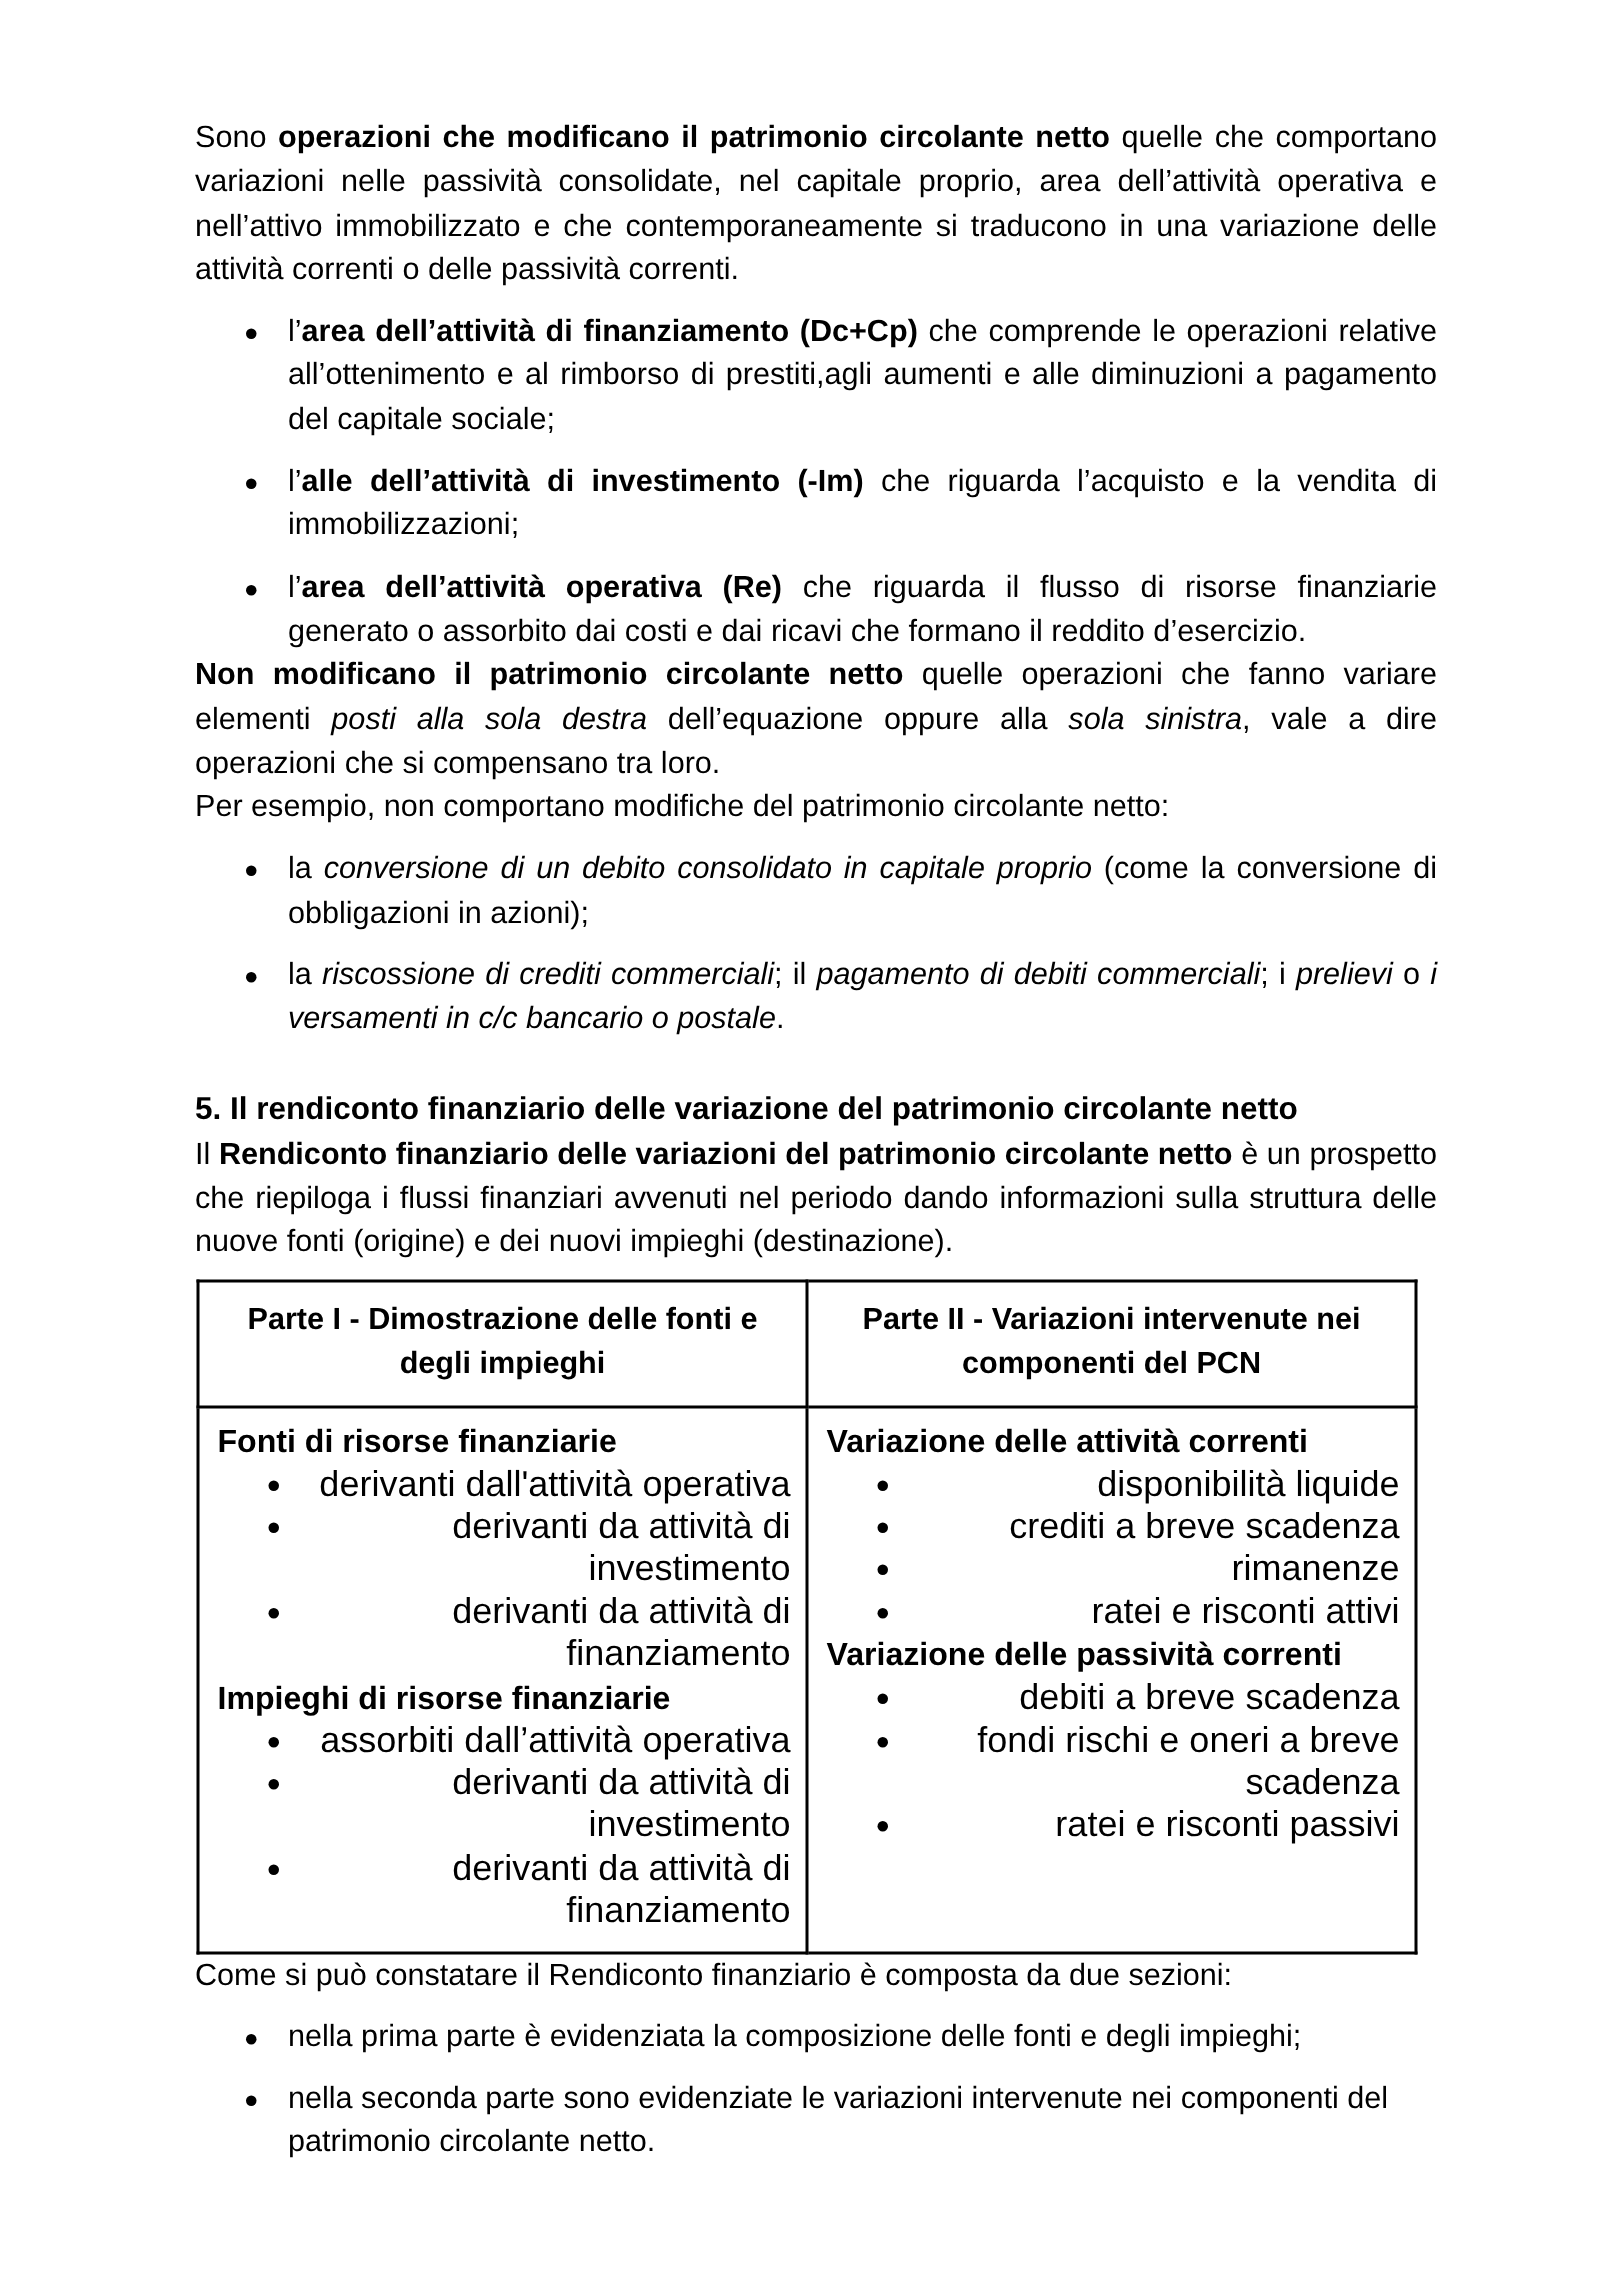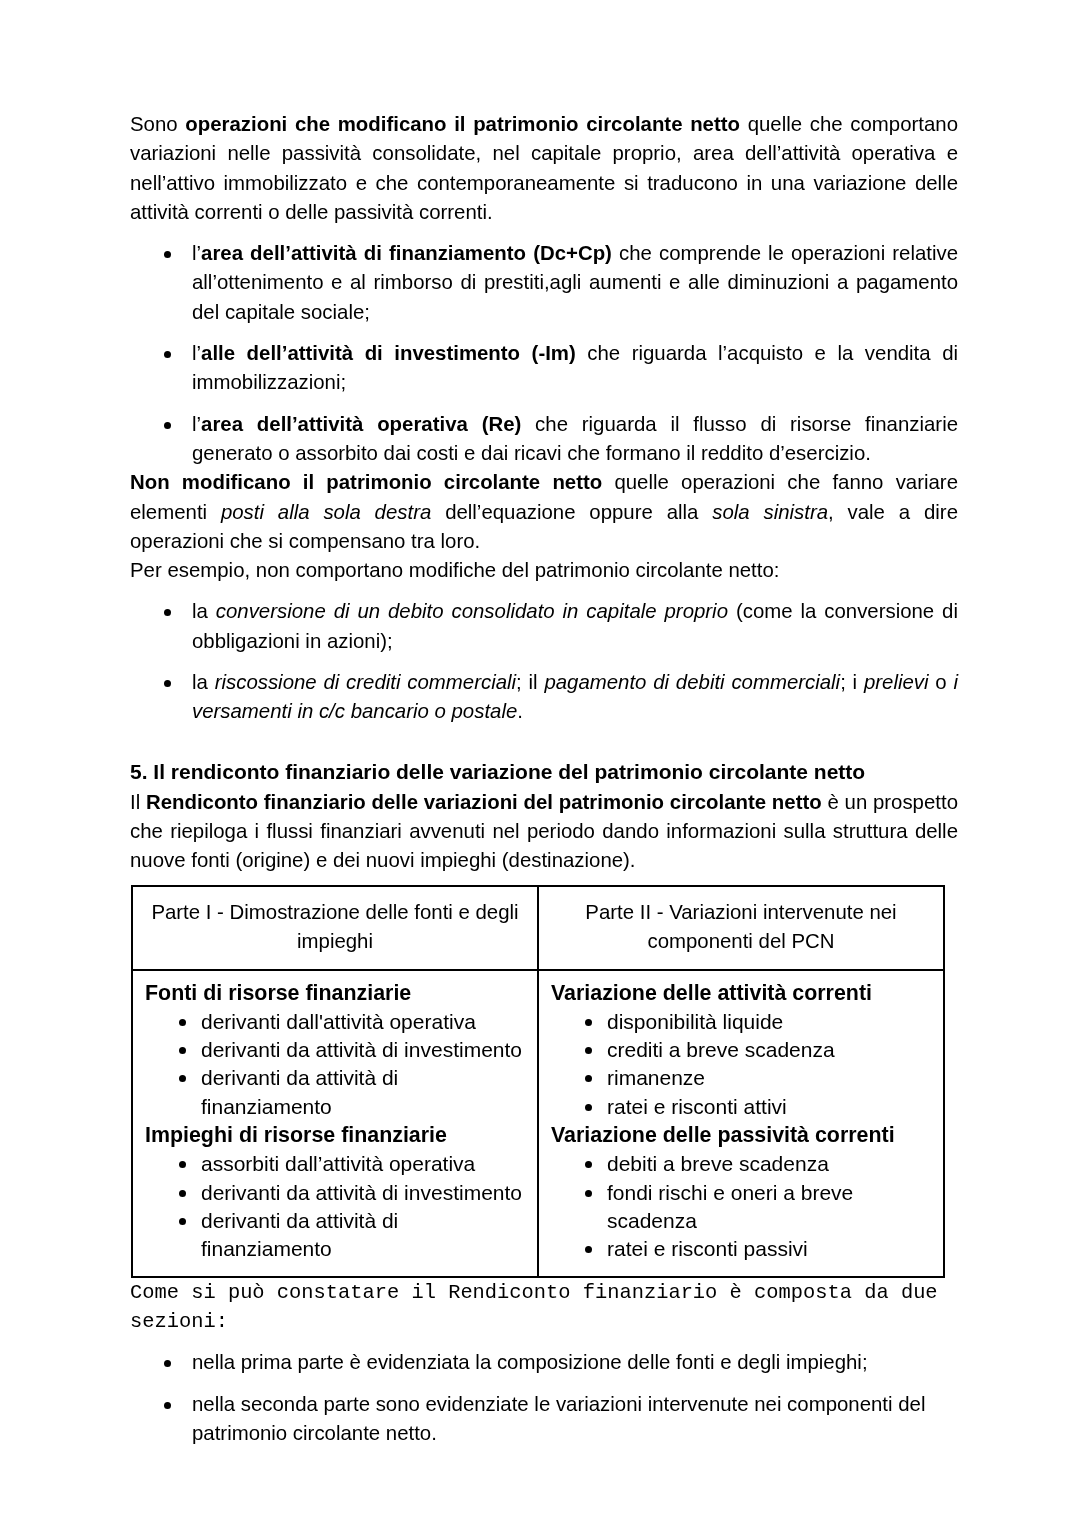--- a/index.html
+++ b/index.html
@@ -15,21 +15,21 @@
     color: #000000;
     -webkit-font-smoothing: antialiased;
   }
 
   .page {
     position: relative;
     width: 1080px;
     height: 1525px;
     background: #ffffff;
     box-sizing: border-box;
-    padding: 110px 122px 0 130px;
+    padding: 78px 122px 0 130px;
   }
 
   
   p.para {
     margin: 0;
     font-size: 20.4px;
     line-height: 29.3px;
     text-align: justify;
     text-justify: inter-word;
     letter-spacing: 0.0px;
@@ -90,21 +90,21 @@
   table.pcn-table td {
     border: 2px solid #000;
     vertical-align: top;
     padding: 0;
   }
   table.pcn-table th {
     width: 50%;
     text-align: center;
     font-size: 20.4px;
     line-height: 29.5px;
-    font-weight: normal;
+    font-weight: bold;
     padding: 11px 14px 12px 14px;
     margin-left: 37px;
   }
   table.pcn-table td {
     width: 50%;
     padding: 8px 10px 12px 10px;
   }
   .cell-title {
     font-size: 21.4px;
     line-height: 29px;
@@ -112,37 +112,37 @@
     margin: 0 0 0 2px;
   }
   ul.tlist {
     list-style: none;
     margin: 0 0 0 0;
     padding: 0;
   }
   ul.tlist > li {
     position: relative;
     padding-left: 58px;
-    font-size: 21px;
+    font-size: 24px;
     line-height: 28.4px;
-    text-align: left;
+    text-align: right;
   }
   ul.tlist > li::before {
     content: "";
     position: absolute;
     left: 36px;
     top: 11px;
     width: 7px;
     height: 7px;
     border-radius: 50%;
     background: #000;
   }
 
   
-  .closing { margin-top: 3px; font-family: Liberation Mono, monospace; }
+  .closing { margin-top: 3px; }
   ul.blist.closing-list > li { text-align: left; }
 </style>
 </head>
 <body>
 
 <div class="page">
 
   <p class="para"><span>Sono </span><b>operazioni che modificano il patrimonio circolante netto</b><span> quelle che comportano variazioni nelle passività consolidate, nel capitale proprio, area dell’attività operativa e nell’attivo immobilizzato e che contemporaneamente si traducono in una variazione delle attività correnti o delle passività correnti.</span></p>
 
 

